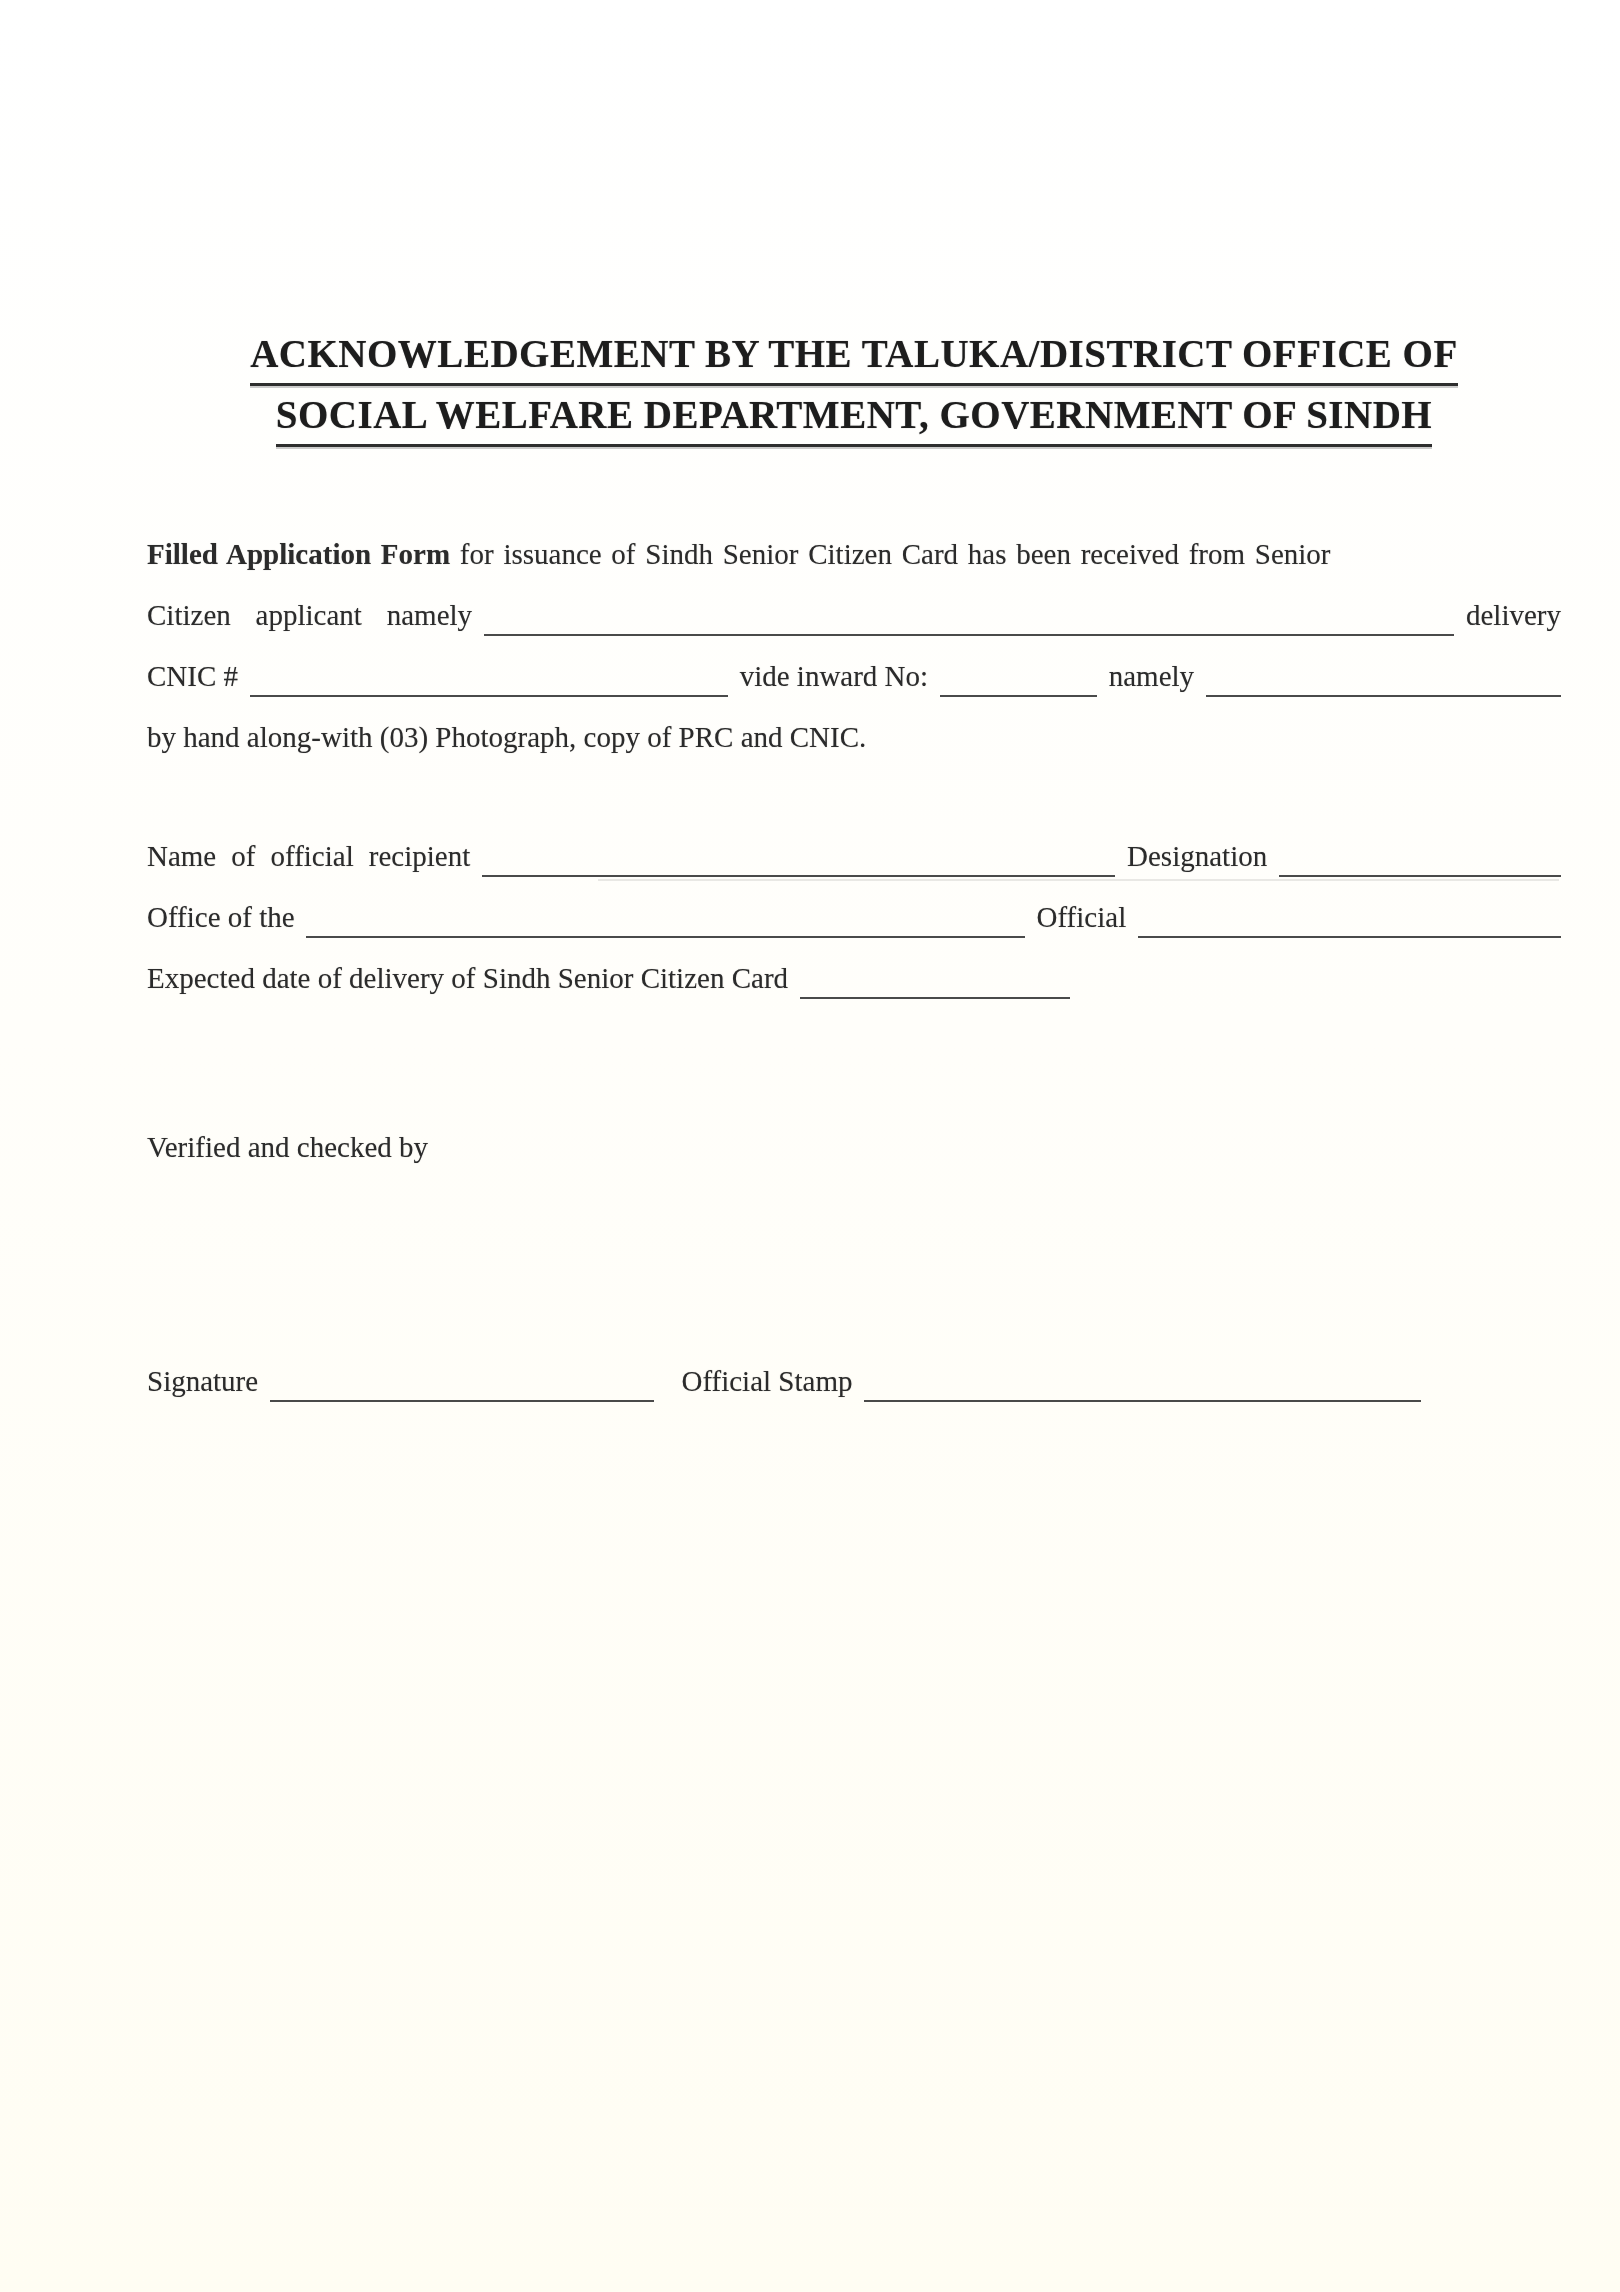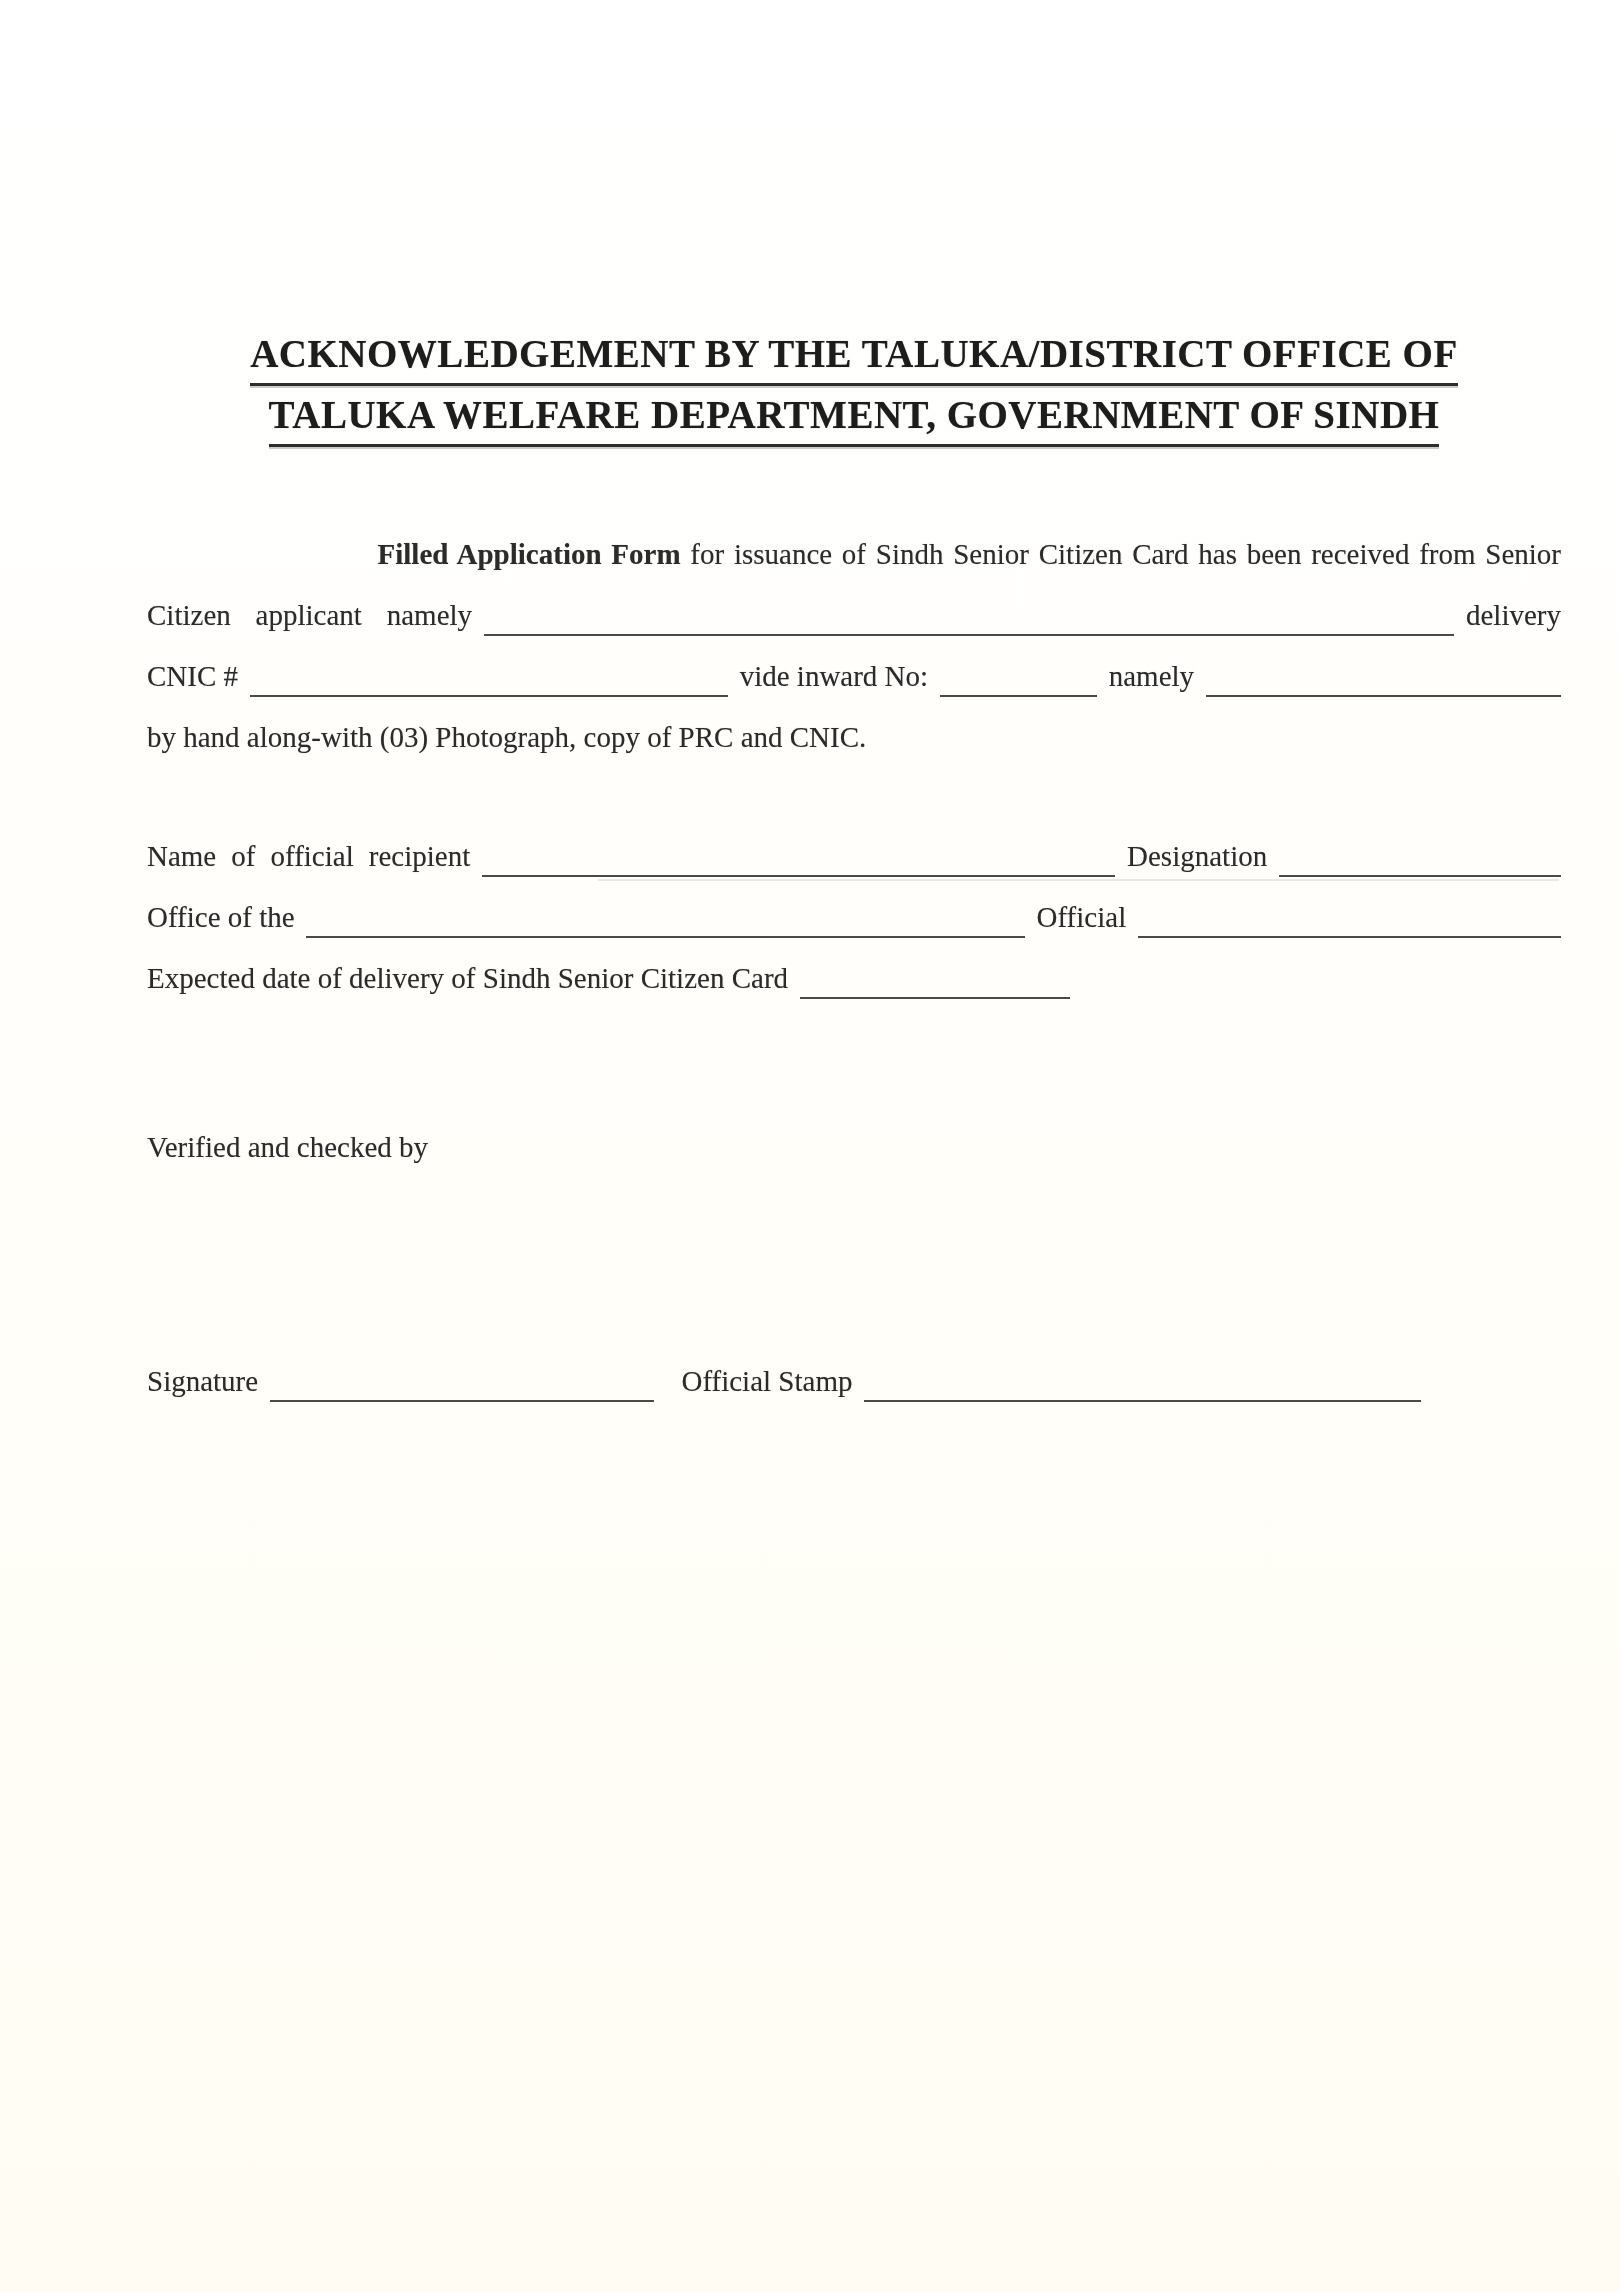--- a/index.html
+++ b/index.html
@@ -56,21 +56,21 @@
   .textline{line-height:61px;white-space:nowrap;}
   .row{
     display:flex;
     align-items:flex-start;
     height:61px;
   }
   .row .lbl{line-height:61px;white-space:nowrap;}
   .bold{font-weight:bold;}
   .js-wide{word-spacing:17.6px;}
   .js-med{word-spacing:7.8px;}
-  .ws-sm{word-spacing:2.5px;text-align:right;}
+  .ws-sm{word-spacing:2.5px;}
   
   .fill{
     height:49px;
     border-bottom:2.9px solid var(--rule);
     align-self:flex-start;
     margin:0 11.8px;
   }
   .fill.flex{flex:1 1 auto;}
   .fill.w488{width:478px;}
   .fill.w160{width:157px;}
@@ -94,21 +94,21 @@
   }
 </style>
 </head>
 <body>
 
 <div class="page">
   <div class="content">
 
     <div class="title-block">
       <span class="uline">ACKNOWLEDGEMENT BY THE TALUKA/DISTRICT OFFICE OF</span><br>
-      <span class="uline">TALUKA WELFARE DEPARTMENT, GOVERNMENT OF SINDH</span>
+      <span class="uline">SOCIAL WELFARE DEPARTMENT, GOVERNMENT OF SINDH</span>
     </div>
 
     <div class="block intro">
       <div class="textline ws-sm">
         <span class="bold">Filled Application Form</span>
         <span>for issuance of Sindh Senior Citizen Card has been received from Senior</span>
       </div>
       <div class="row">
         <span class="lbl js-wide">Citizen applicant namely</span>
         <span class="fill flex"></span>

